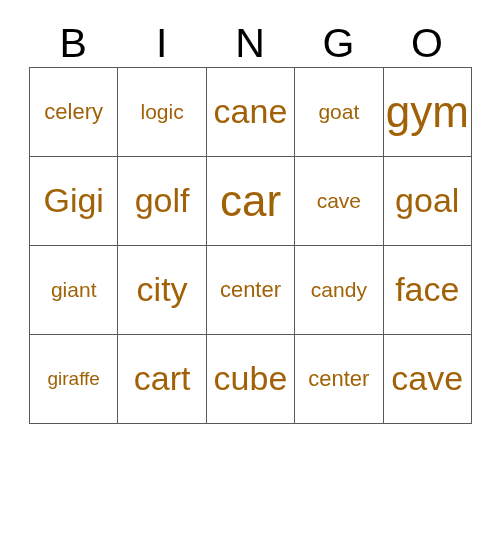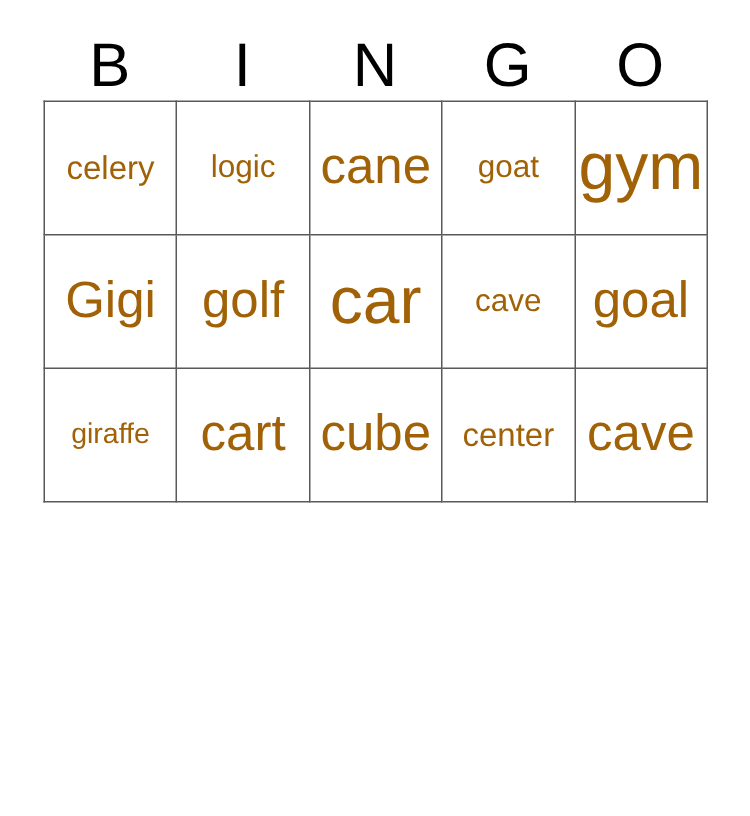--- a/index.html
+++ b/index.html
@@ -121,20 +121,37 @@
           </td>
         <td>
             <span class="cell-text len-5">cave</span>
           </td>
         <td>
             <span class="cell-text len-4">goal</span>
           </td>
       </tr>
       <tr>
         <td>
+            <span class="cell-text len-5">giant</span>
+          </td>
+        <td>
+            <span class="cell-text len-4">city</span>
+          </td>
+        <td>
+            <span class="cell-text len-6">center</span>
+          </td>
+        <td>
+            <span class="cell-text len-5">candy</span>
+          </td>
+        <td>
+            <span class="cell-text len-4">face</span>
+          </td>
+      </tr>
+      <tr>
+        <td>
             <span class="cell-text len-7">giraffe</span>
           </td>
         <td>
             <span class="cell-text len-4">cart</span>
           </td>
         <td>
             <span class="cell-text len-4">cube</span>
           </td>
         <td>
             <span class="cell-text len-6">center</span>

